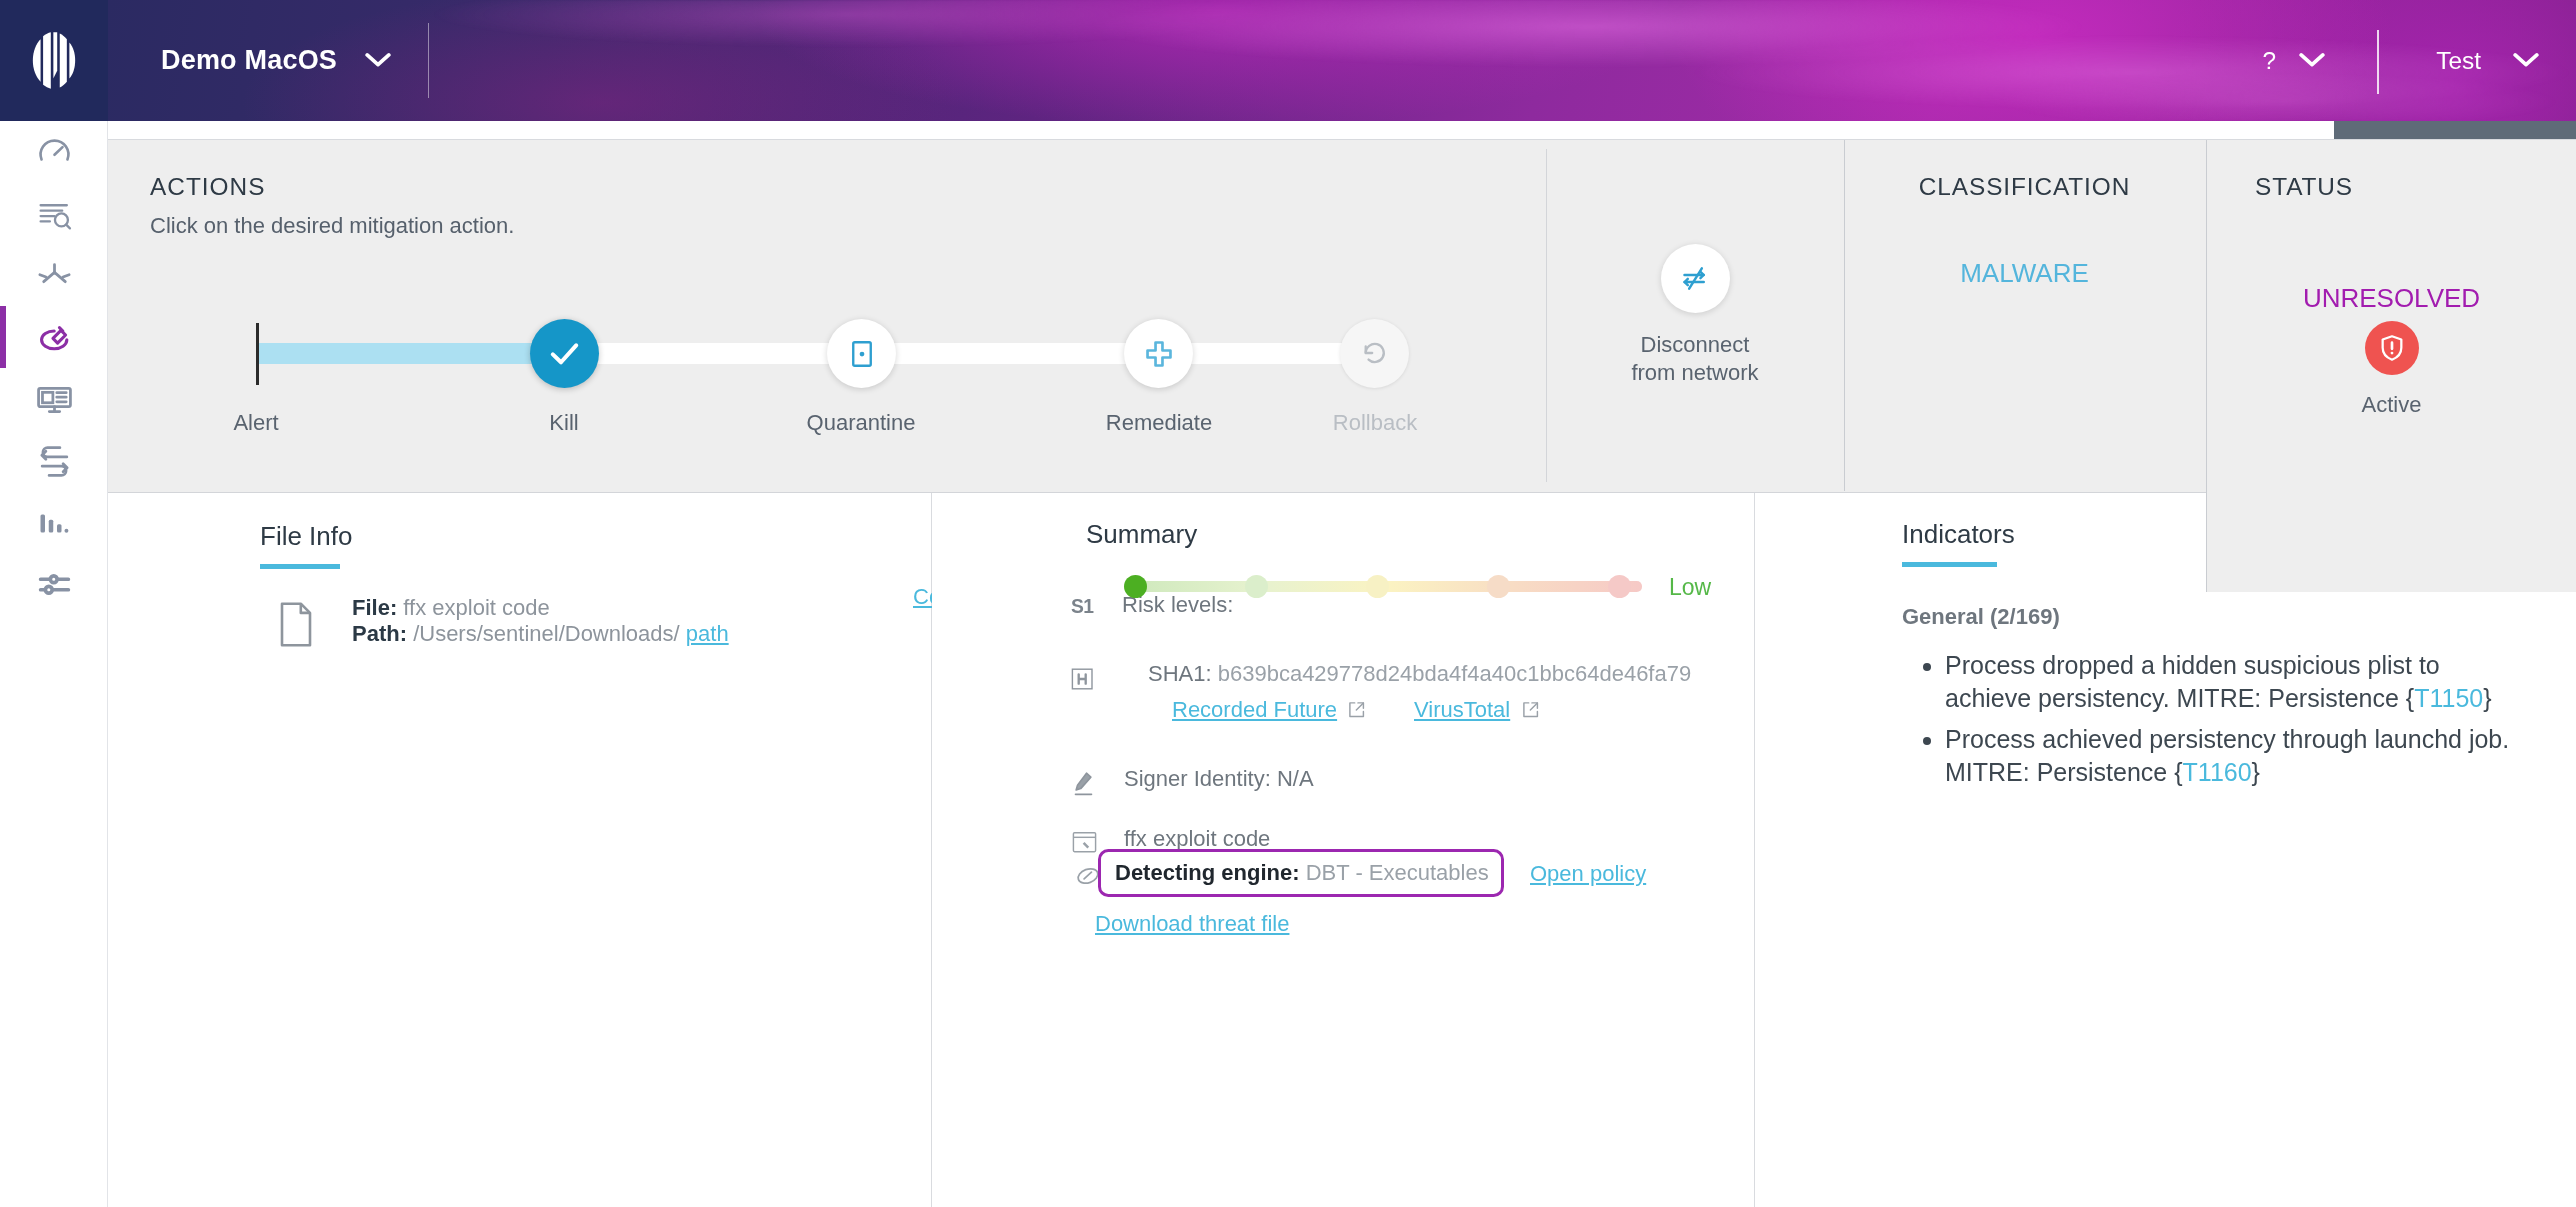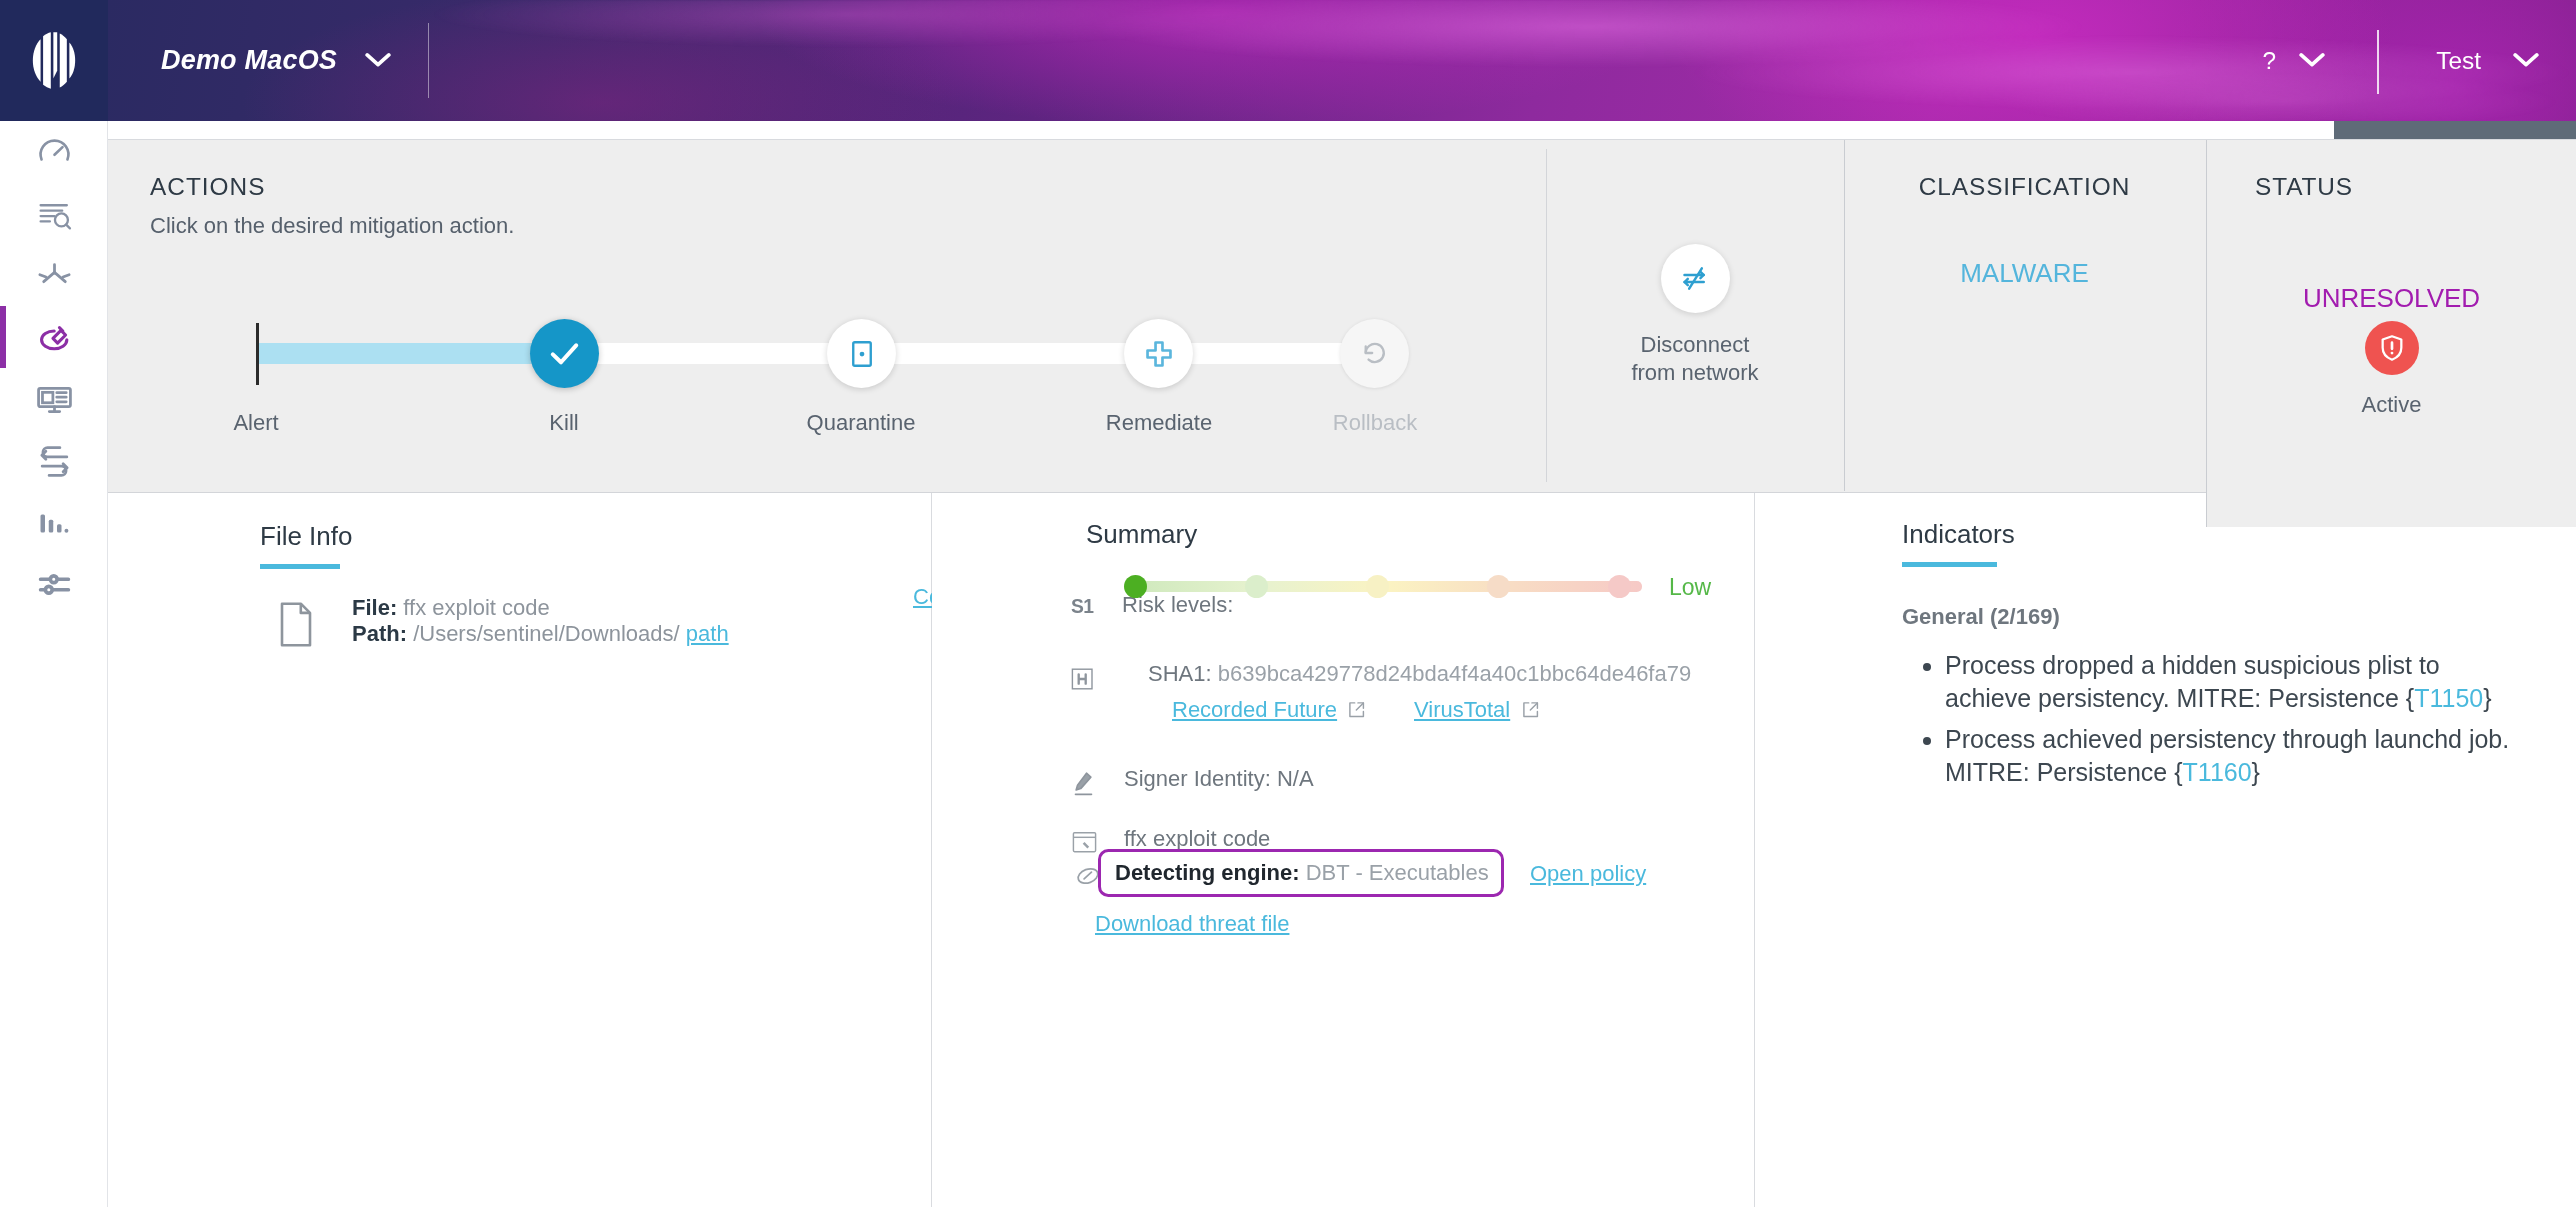--- a/index.html
+++ b/index.html
@@ -54,21 +54,21 @@
   #bannerbg::after {
     content: "";
     position: absolute; inset: 0;
     background:
       radial-gradient(ellipse 707px 58px at 60% 22%, rgba(226,110,226,0.55), rgba(226,110,226,0) 70%),
       radial-gradient(ellipse 579px 45px at 30% 12%, rgba(210,90,210,0.40), rgba(210,90,210,0) 72%),
       radial-gradient(ellipse 611px 51px at 82% 60%, rgba(235,130,235,0.35), rgba(235,130,235,0) 72%),
       radial-gradient(ellipse 386px 39px at 88% 84%, rgba(220,110,220,0.30), rgba(220,110,220,0) 72%);
     filter: blur(1.3px);
   }
-  #banner .content { position: relative; z-index: 2; height: 100%; display: flex; align-items: center; font-style: italic; }
+  #banner .content { position: relative; z-index: 2; height: 100%; display: flex; align-items: center; }
   #siteName {
     margin-left: 53px;
     color: #ffffff; font-size: 27px; font-weight: bold; letter-spacing: 0.2px;
   }
   #siteChevWrap { margin-left: 28px; display:flex; align-items:center; }
   #bannerDivider1 {
     position: absolute; left: 320px; top: 23px; width: 1.3px; height: 75px;
     background: rgba(255,255,255,0.45); z-index: 3;
   }
   #bannerDivider2 {
@@ -148,21 +148,21 @@
   #disconnectLabel { font-size: 22px; color:#59636f; text-align:center; line-height: 1.28; }
 
   #classCell {
     position: absolute; left: 1736px; top: 0; width: 360px; height: 351px;
     border-left: 1.3px solid #c9ccd1;
   }
   #classTitle { position:absolute; left:0; right:0; top: 33px; text-align:center; font-size: 24.4px; color:#2e3a45; letter-spacing: 0.9px;}
   #classValue { position:absolute; left:0; right:0; top: 118px; text-align:center; font-size: 26px; color:#54b5dc; }
 
   #statusCell {
-    position: absolute; left: 2098px; top: 0; width: 370px; height: 387px;
+    position: absolute; left: 2098px; top: 0; width: 370px; height: 452px;
     border-left: 1.3px solid #c9ccd1; background:#eeeeee;
   }
   #statusTitle { position:absolute; left: 48px; top: 33px; font-size: 24.4px; color:#2e3a45; letter-spacing: 0.9px;}
   #statusValue { position:absolute; left:0; right:0; top: 114px; text-align:center; font-size: 26px; color:#a21caf;margin-top:29px; }
   #statusIcon  { position:absolute; left: 50%; top: 181px; transform: translateX(-50%);
                  width: 54px; height: 54px; border-radius:50%; background:#ef5350;
                  display:flex; align-items:center; justify-content:center; }
   #statusSub   { position:absolute; left:0; right:0; top: 252px; text-align:center; font-size: 22px; color:#59636f; }
 
   

